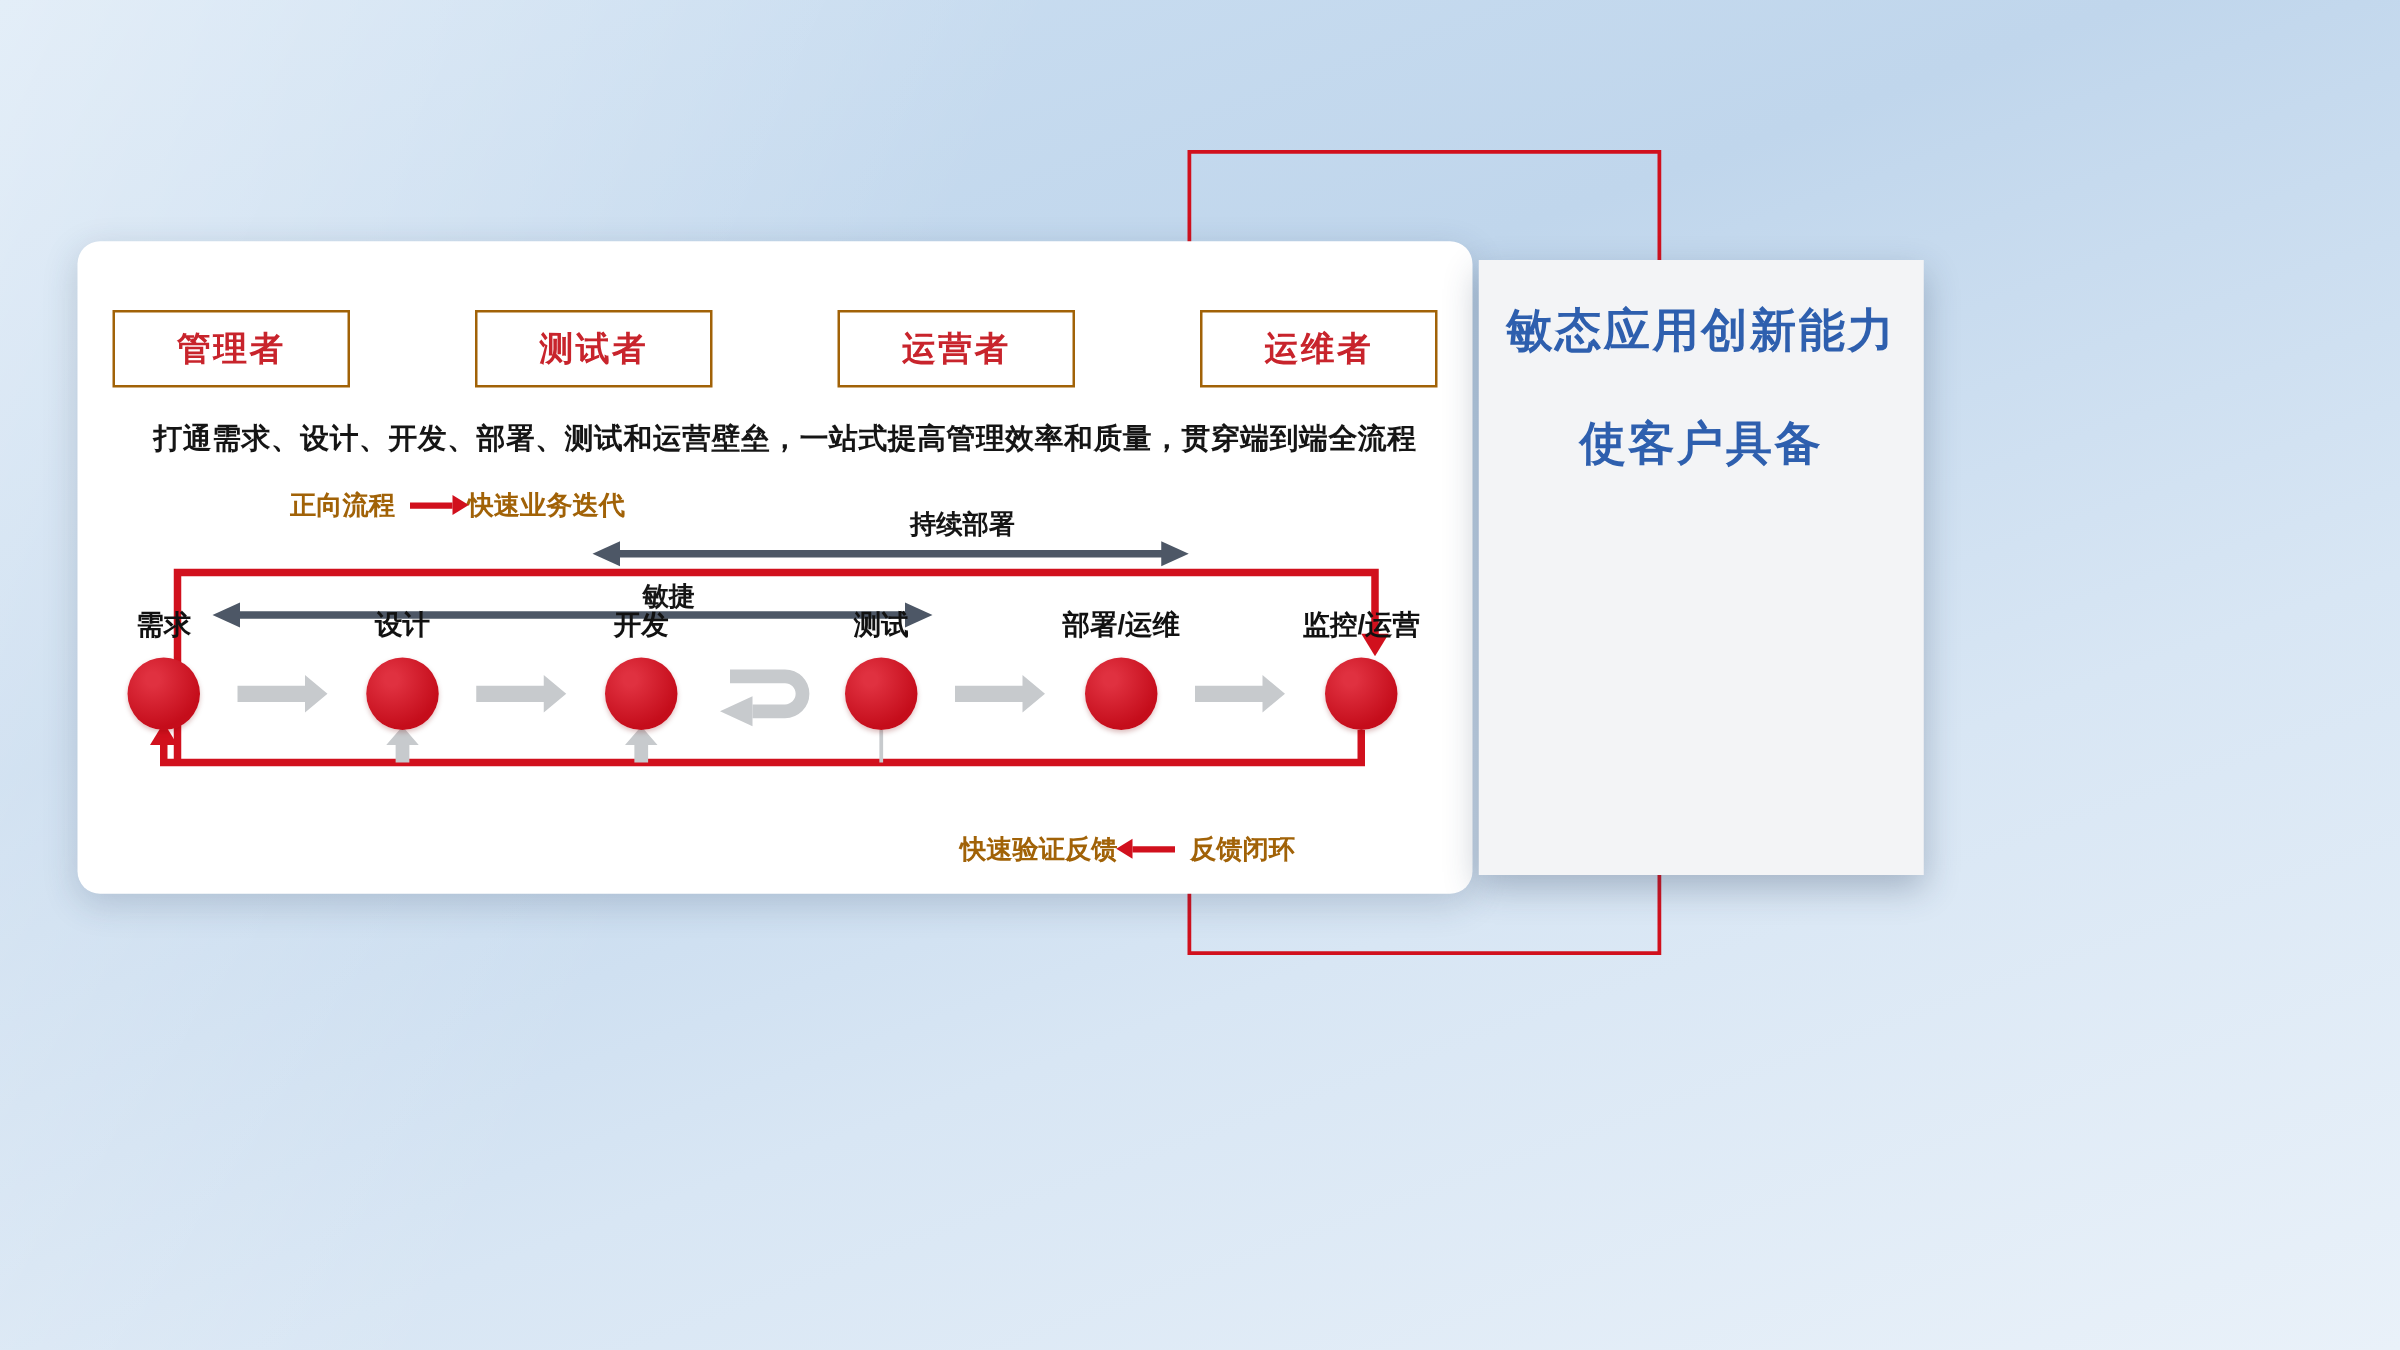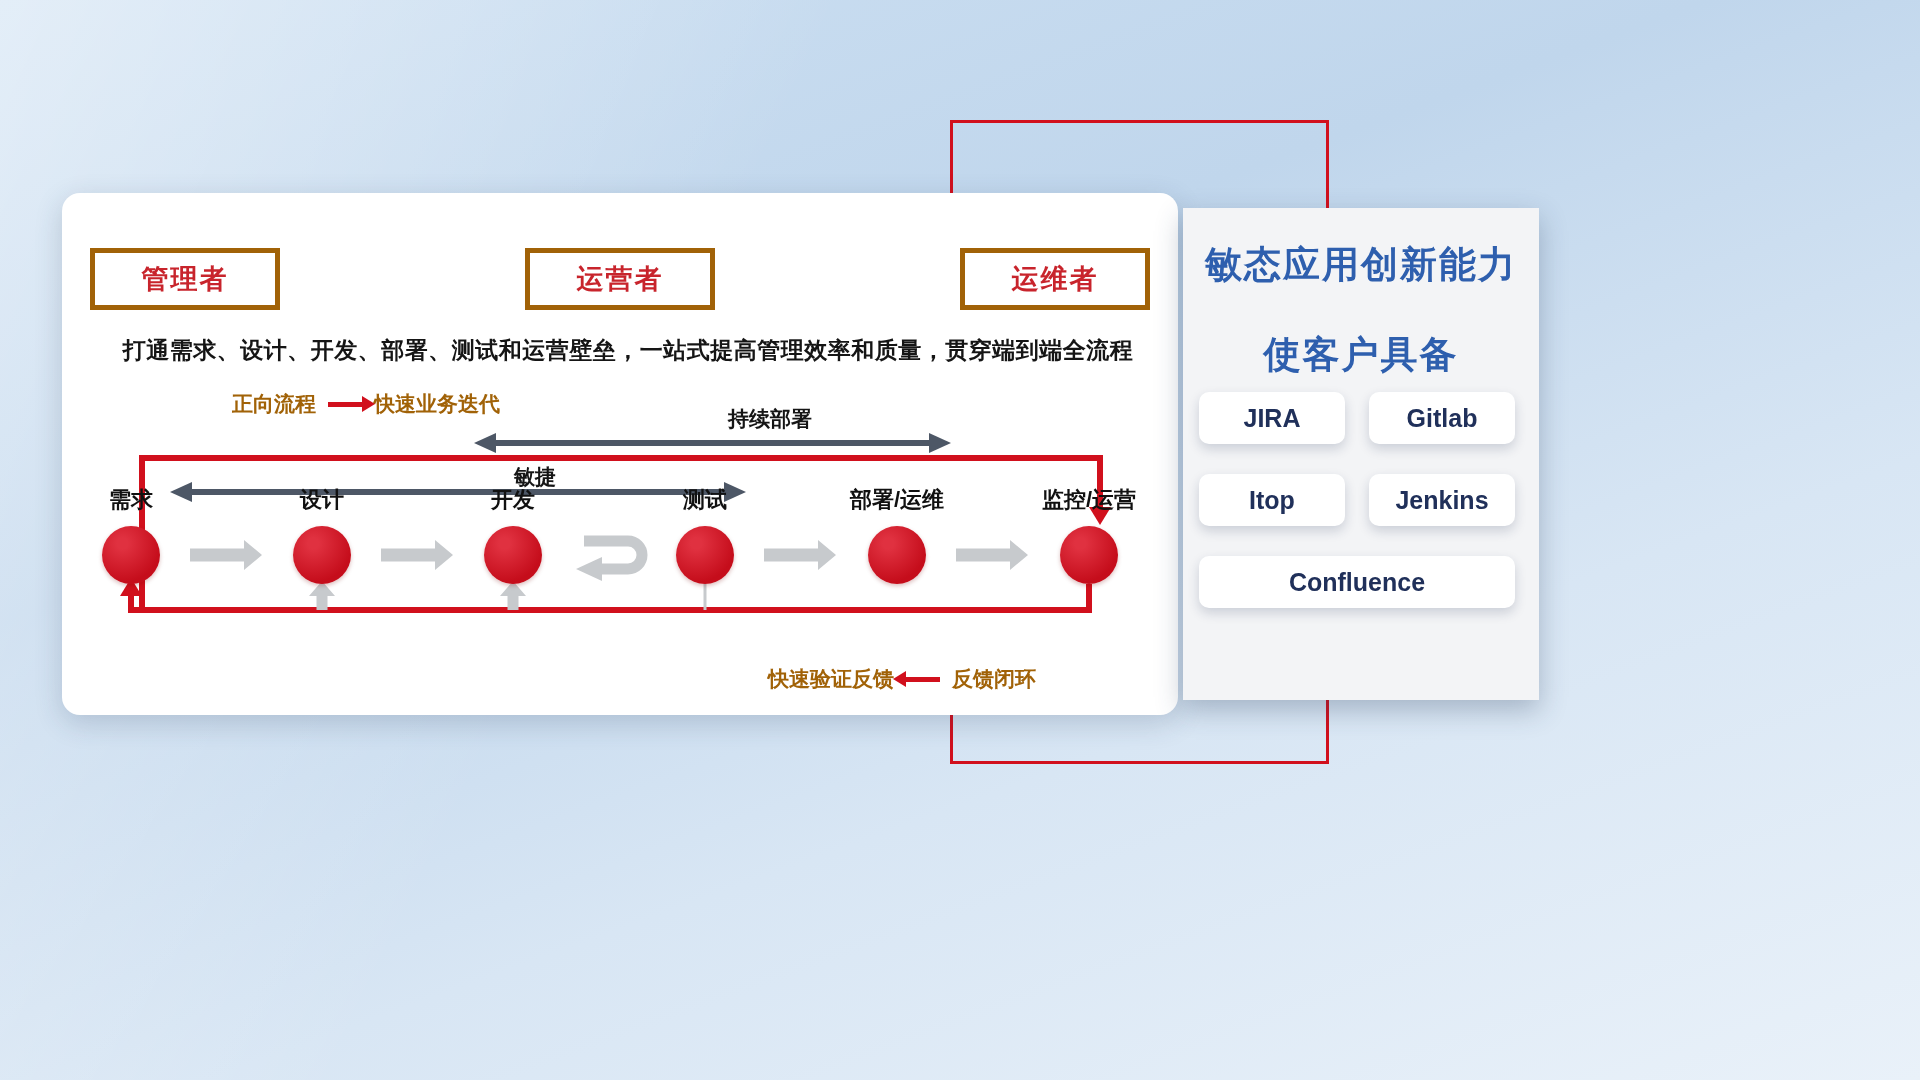--- a/index.html
+++ b/index.html
@@ -28,21 +28,21 @@
     box-shadow: 0 8px 28px rgba(40,60,90,.20);
     z-index: 2;
   }
 
   .roles {
     position: absolute; left: 28px; top: 55px; width: 1060px;
     display: flex; justify-content: space-between;
   }
   .role {
     width: 190px; height: 62px; box-sizing: border-box;
-    border: 5px solid #a16207; background: #fff;
+    border: 2px solid #a16207; background: #fff;
     display: flex; align-items: center; justify-content: center;
     color: #c8242c; font-size: 27px; font-weight: bold; letter-spacing: 2px;
   }
 
   .desc {
     position: absolute; left: 46px; top: 142px; width: 1040px;
     font-size: 23px; font-weight: bold; color: #151515; letter-spacing: .5px; text-align: center;
   }
 
   .legend {
@@ -111,20 +111,23 @@
 
 <div class="stage">
 
   <div class="red-frame"></div>
 
   <div class="card">
 
     <div class="roles">
       <div class="role">
           <span>管理者</span>
+        </div>
+      <div class="role">
+          <span>测试者</span>
         </div>
       <div class="role">
           <span>运营者</span>
         </div>
       <div class="role">
           <span>运维者</span>
         </div>
     </div>
 
     <div class="desc">打通需求、设计、开发、部署、测试和运营壁垒，一站式提高管理效率和质量，贯穿端到端全流程</div>
@@ -185,22 +188,15 @@
       <span>快速验证反馈</span>
       <span class="harrow left"></span>
       <span>反馈闭环</span>
     </div>
 
   </div>
 
   <div class="panel">
     <div class="panel-title line2">敏态应用创新能力</div>
     <div class="panel-title line1">使客户具备</div>
-    <div class="tools">
-      <div class="tool">JIRA</div>
-      <div class="tool">Gitlab</div>
-      <div class="tool">Itop</div>
-      <div class="tool">Jenkins</div>
-      <div class="tool">Confluence</div>
-    </div>
   </div>
 
 </div>
 
 </body></html>

